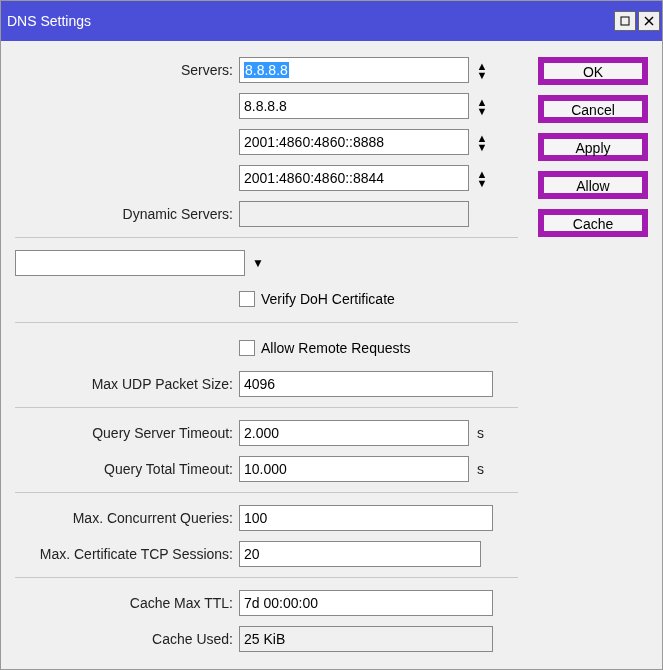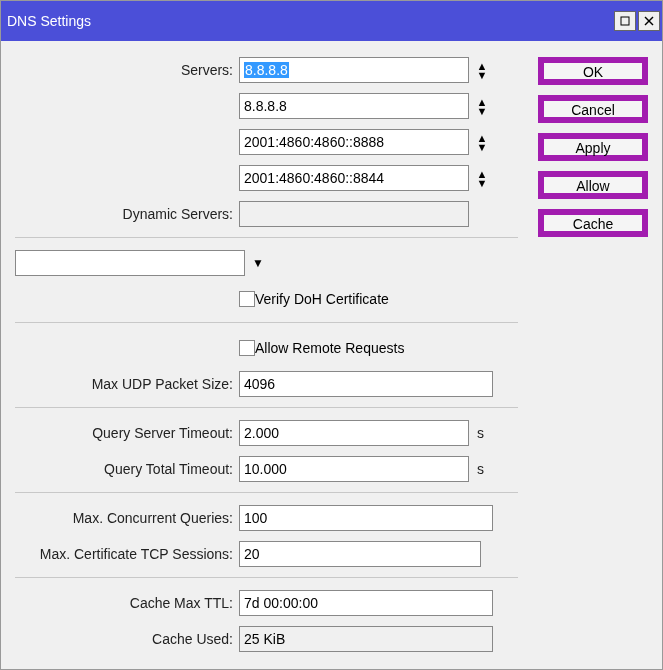--- a/index.html
+++ b/index.html
@@ -132,20 +132,21 @@
     height: 26px;
     display: flex;
     align-items: center;
     justify-content: center;
     font-size: 12px;
     cursor: pointer;
   }
   .checkbox-row {
     display: flex;
     align-items: center;
+    gap: 6px;
     height: 26px;
   }
   .checkbox {
     width: 16px;
     height: 16px;
     border: 1px solid #888;
     background: #fff;
     cursor: pointer;
   }
   .divider {

